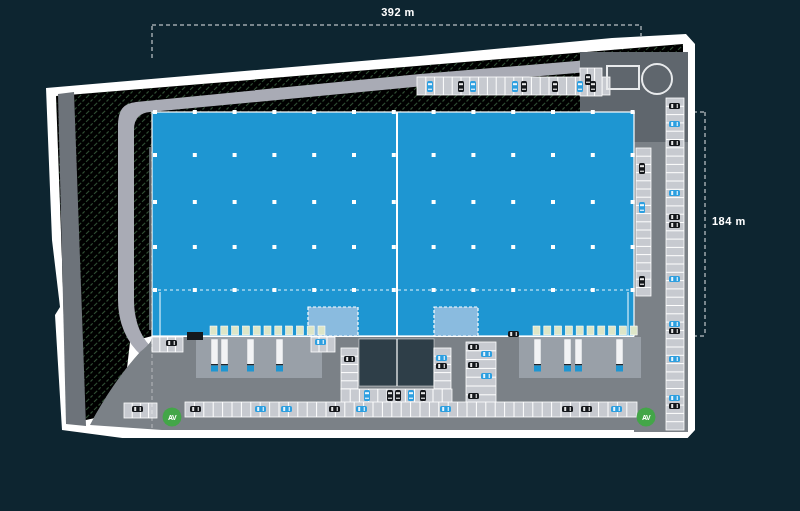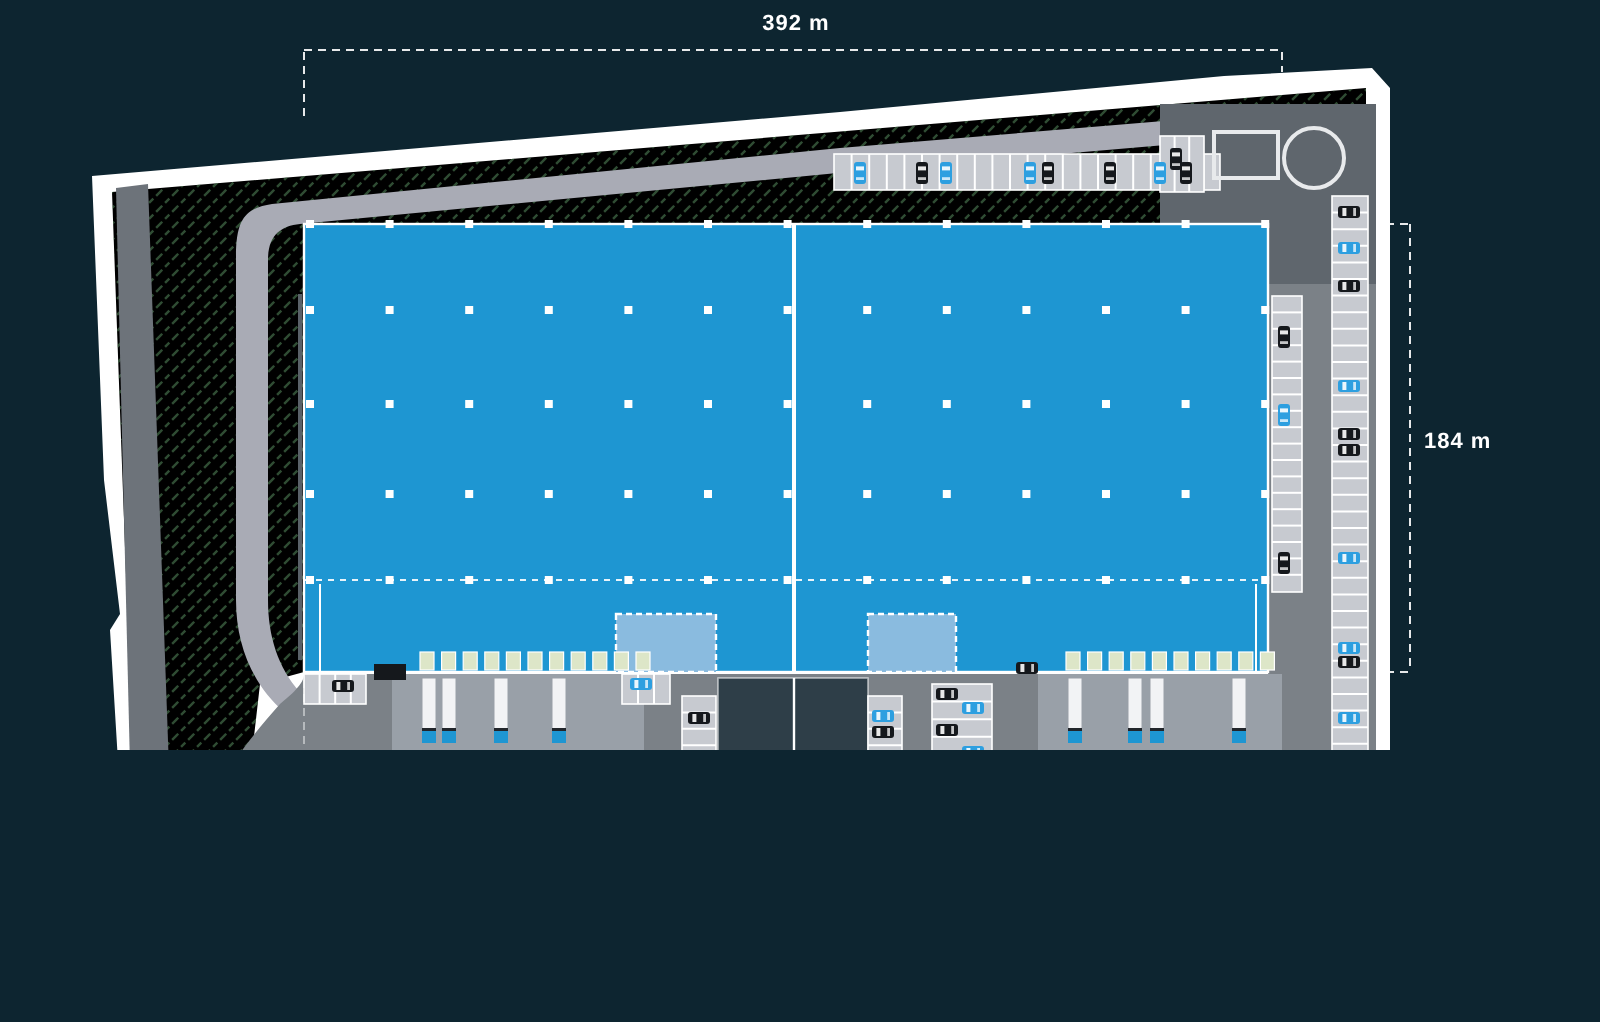--- a/index.html
+++ b/index.html
@@ -1,16 +1,16 @@
 <!DOCTYPE html>
 <html><head>
 <meta charset="utf-8">
 <style>
   html,body{margin:0;padding:0;background:#0d2530;}
-  #stage{position:relative;width:800px;height:375px;overflow:hidden;
+  #stage{position:relative;width:800px;height:438px;overflow:hidden;
          font-family:"Liberation Sans",sans-serif;}
   svg{position:absolute;left:0;top:0;}
   .dim-label{position:absolute;color:#ffffff;font-size:11px;font-weight:bold;
              letter-spacing:.5px;white-space:nowrap;text-align:center;}
   #dim-width-label{left:368px;top:6px;width:60px;text-align:center;}
   #dim-height-label{left:712px;top:215px;}
 </style>
 </head>
 <body>
 

